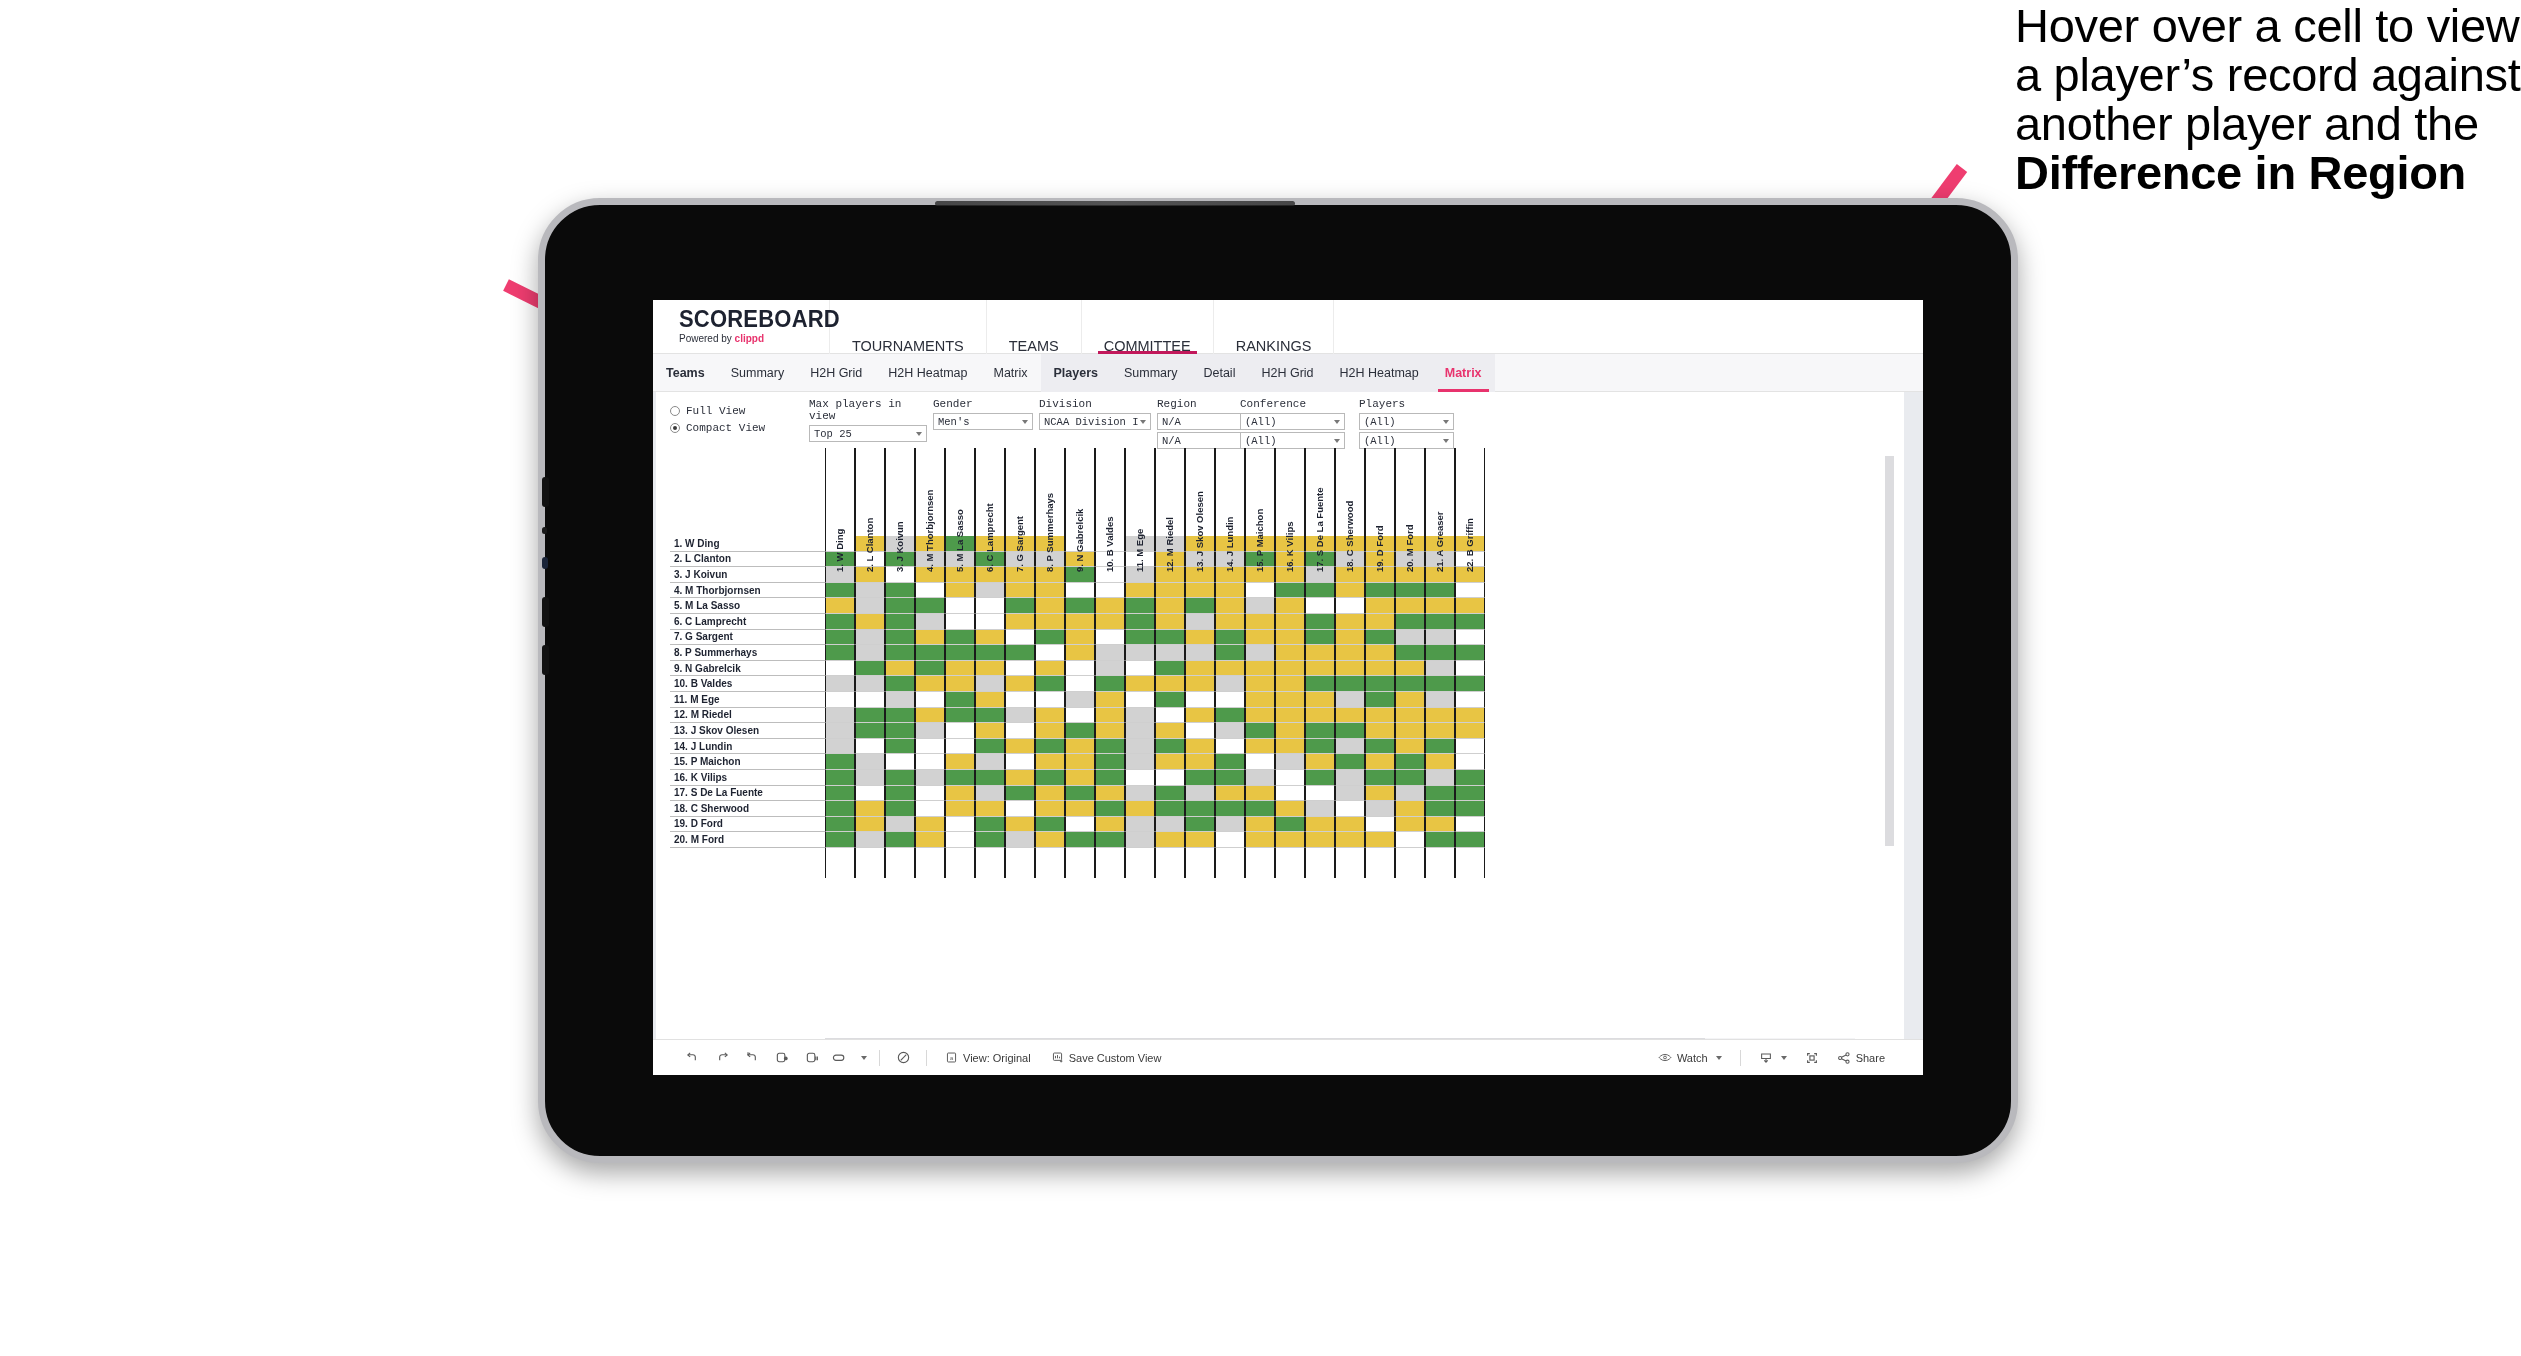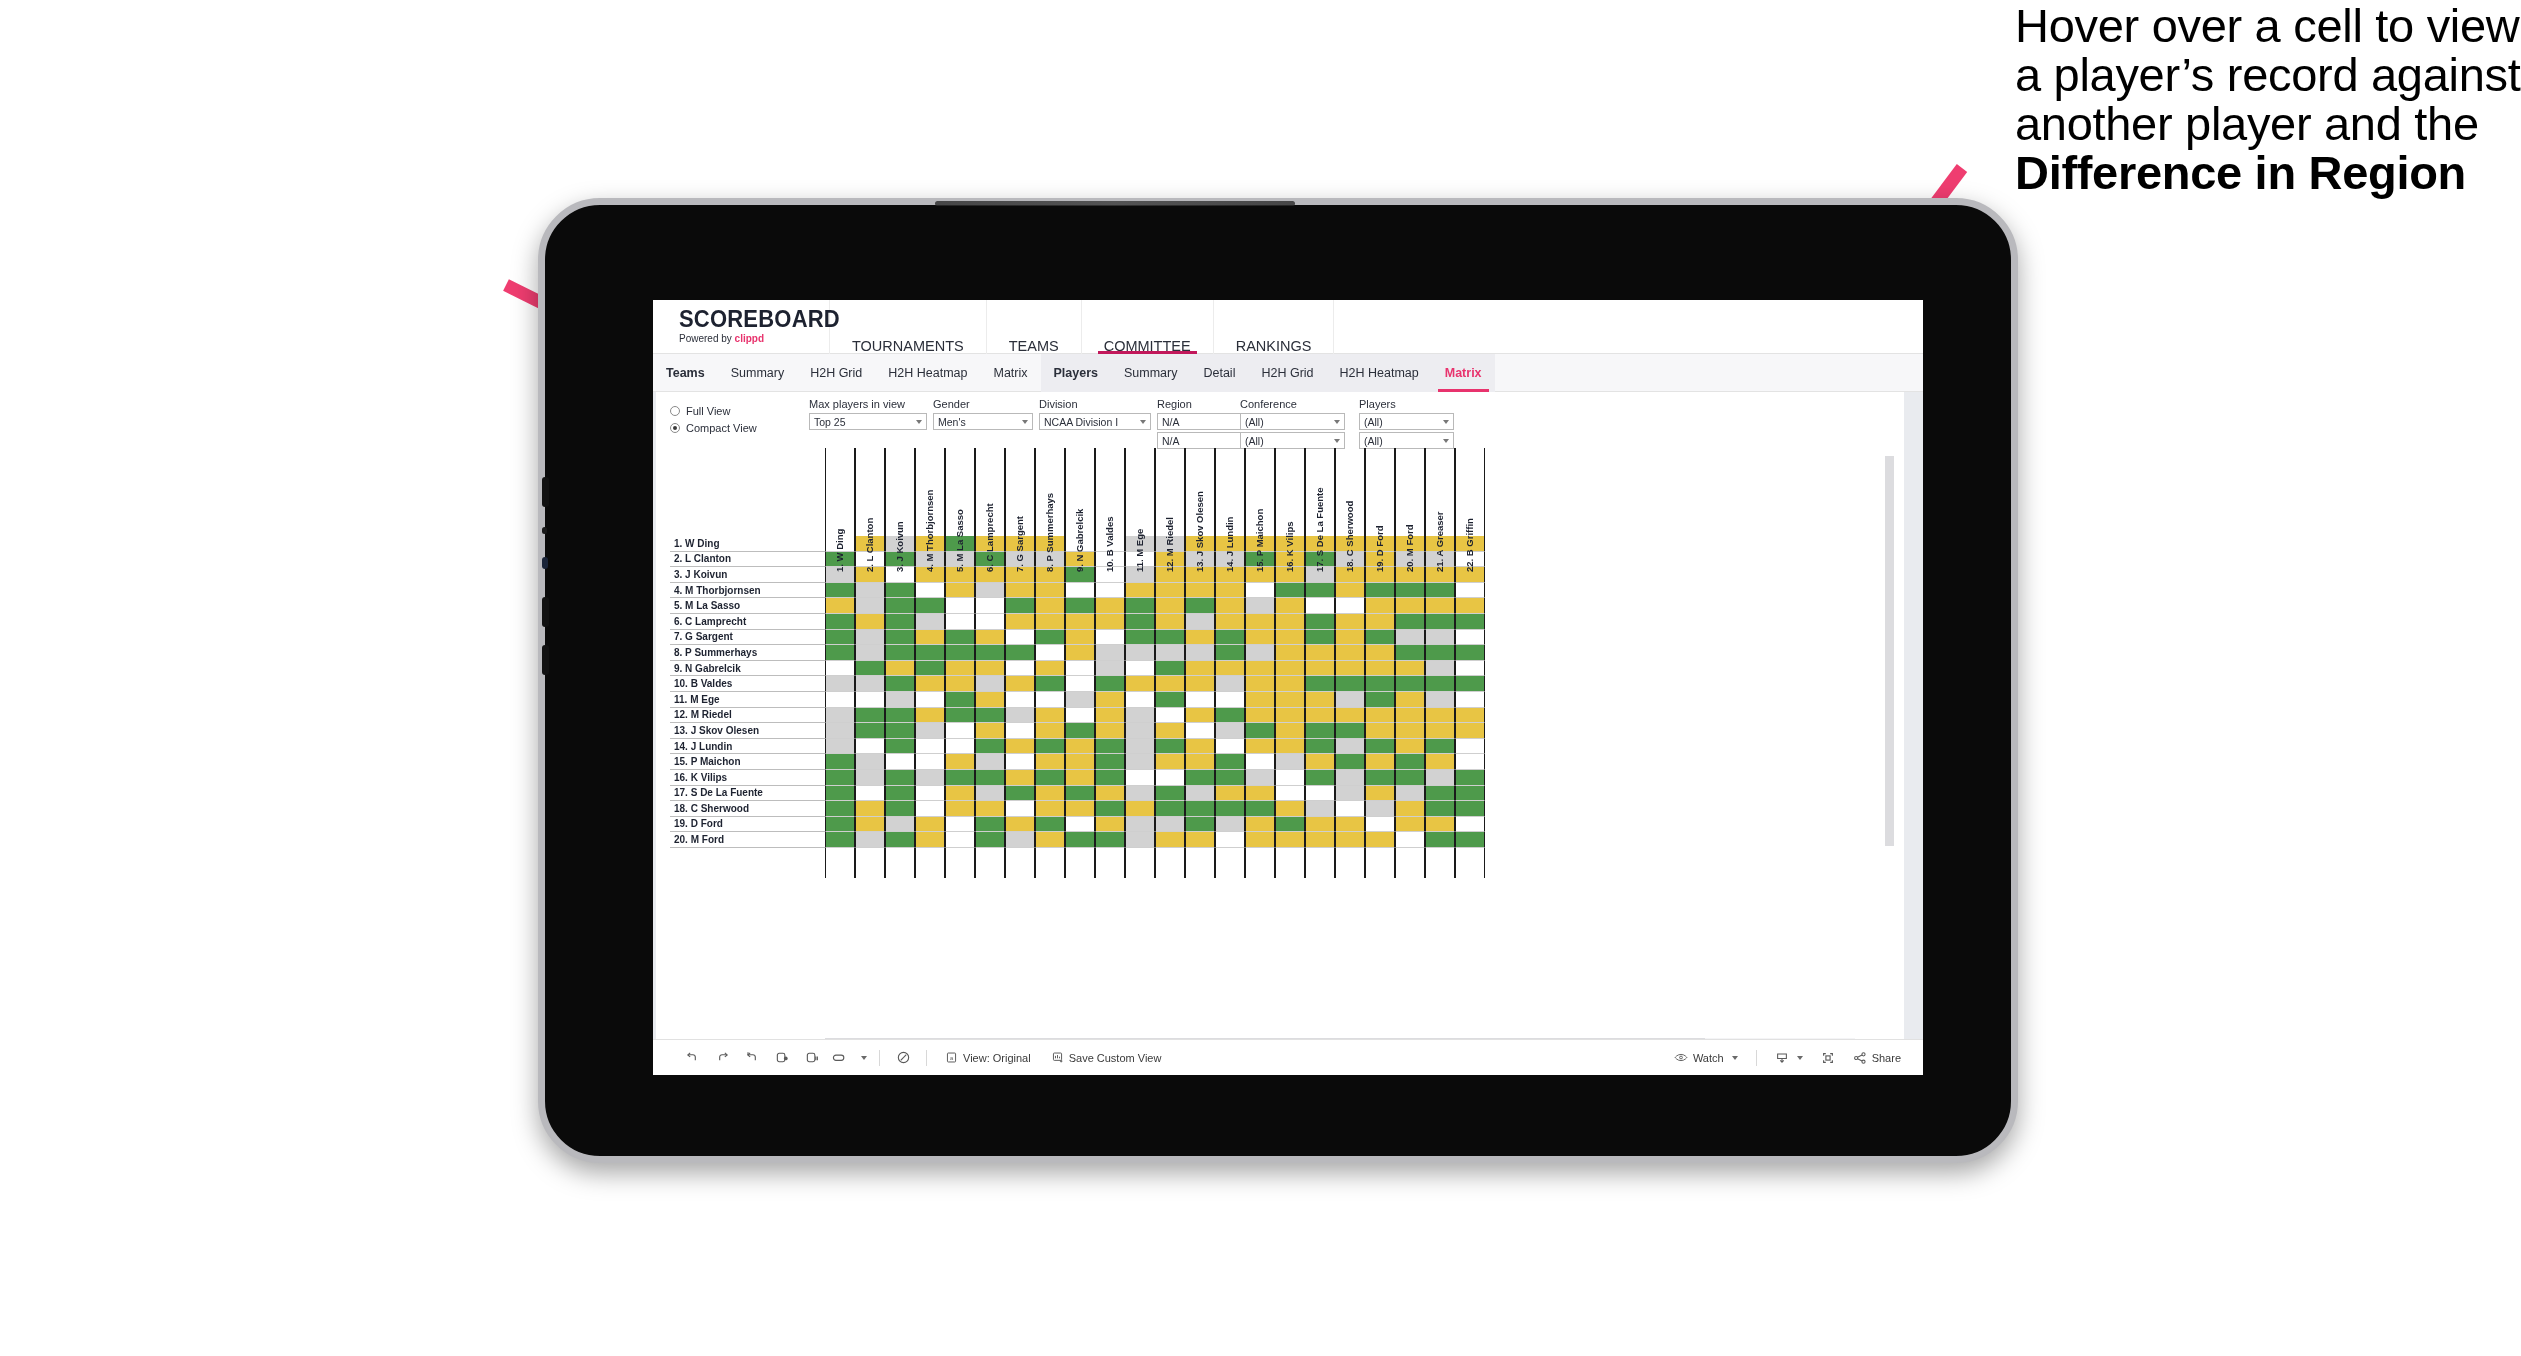--- a/index.html
+++ b/index.html
@@ -88,21 +88,21 @@
   .sub-item.active { color:#e8336d; font-weight:700; }
   .sub-item.active::after {
     content:""; position:absolute; left:6px; right:6px; bottom:0; height:3px; background:#e8336d;
   }
 
   
   #viz { position:absolute; left:0; top:92px; width:1270px; height:683px; background:#e9ebef; }
   #sheet { position:absolute; left:3px; top:0; width:1248px; height:650px; background:#ffffff; }
 
   
-  #filters { position:absolute; left:0; top:6px; width:1248px; height:48px; }
+  #filters { position:absolute; left:0; top:6px; width:1248px; height:48px;font-family:Liberation Mono, monospace; }
   .radio-col { position:absolute; left:14px; top:4px; }
   .radio-row { display:flex; align-items:center; height:17px; font-size:11px; color:#2b2f3a; }
   .radio-dot {
     width:10px; height:10px; border-radius:50%; border:1px solid #8a8a8a;
     margin-right:6px; background:#fff; position:relative; flex:none;
   }
   .radio-dot.on::after {
     content:""; position:absolute; left:2px; top:2px; width:4px; height:4px;
     border-radius:50%; background:#3a3a3a;
   }
@@ -1020,21 +1020,21 @@
               <path d="M8 8.5v4M6 10.8 8 12.8l2-2"></path>
             </svg>
           <span class="mini-caret"></span>
         </div>
         <div class="tb">
             <svg width="14" height="14" viewBox="0 0 16 16" fill="none" stroke="#5a5a5a" stroke-width="1.3">
               <path d="M3 5.5V3h2.5M10.5 3H13v2.5M13 10.5V13h-2.5M5.5 13H3v-2.5"></path>
               <rect x="5.6" y="5.6" width="4.8" height="4.8"></rect>
             </svg>
           </div>
-        <div class="tb-lab" style="padding-right:22px">
+        <div class="tb-lab" style="padding-right:38px">
           <svg width="14" height="14" viewBox="0 0 16 16" fill="none" stroke="#5a5a5a" stroke-width="1.2">
               <circle cx="12" cy="3.8" r="1.8"></circle>
               <circle cx="12" cy="12.2" r="1.8"></circle>
               <circle cx="3.6" cy="8" r="1.8"></circle>
               <path d="M5.2 7.1 10.4 4.6M5.2 8.9l5.2 2.5"></path>
             </svg>
           <span>Share</span>
         </div>
       </div>
 

